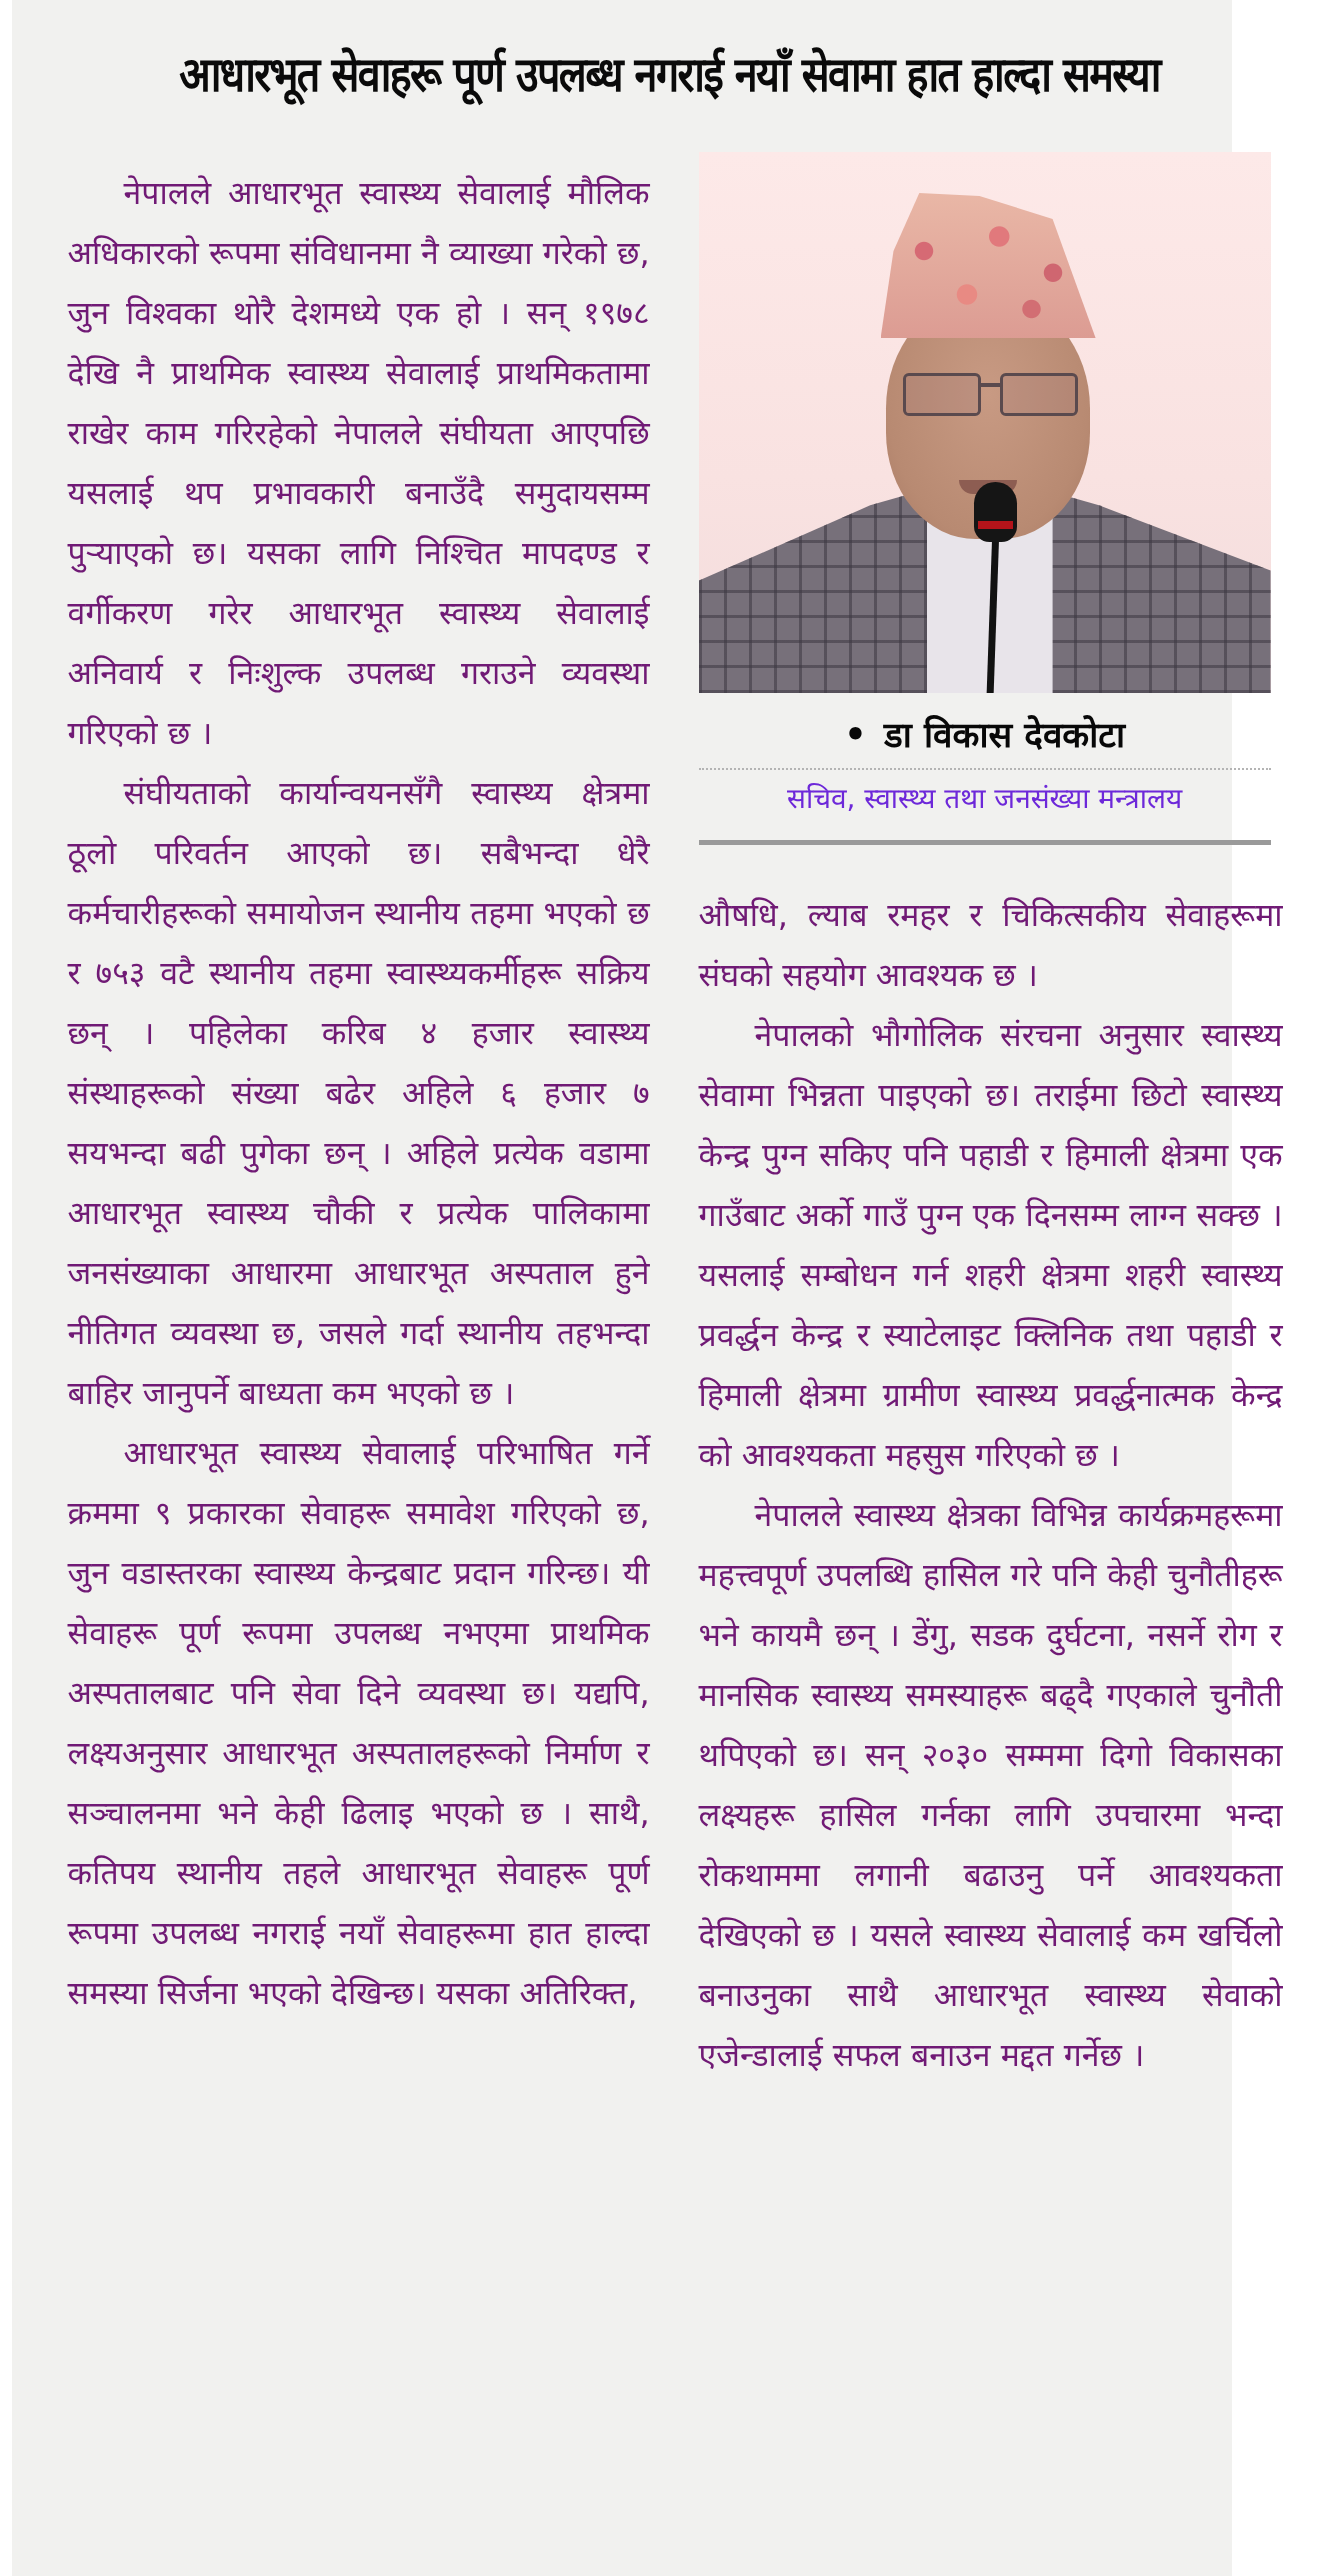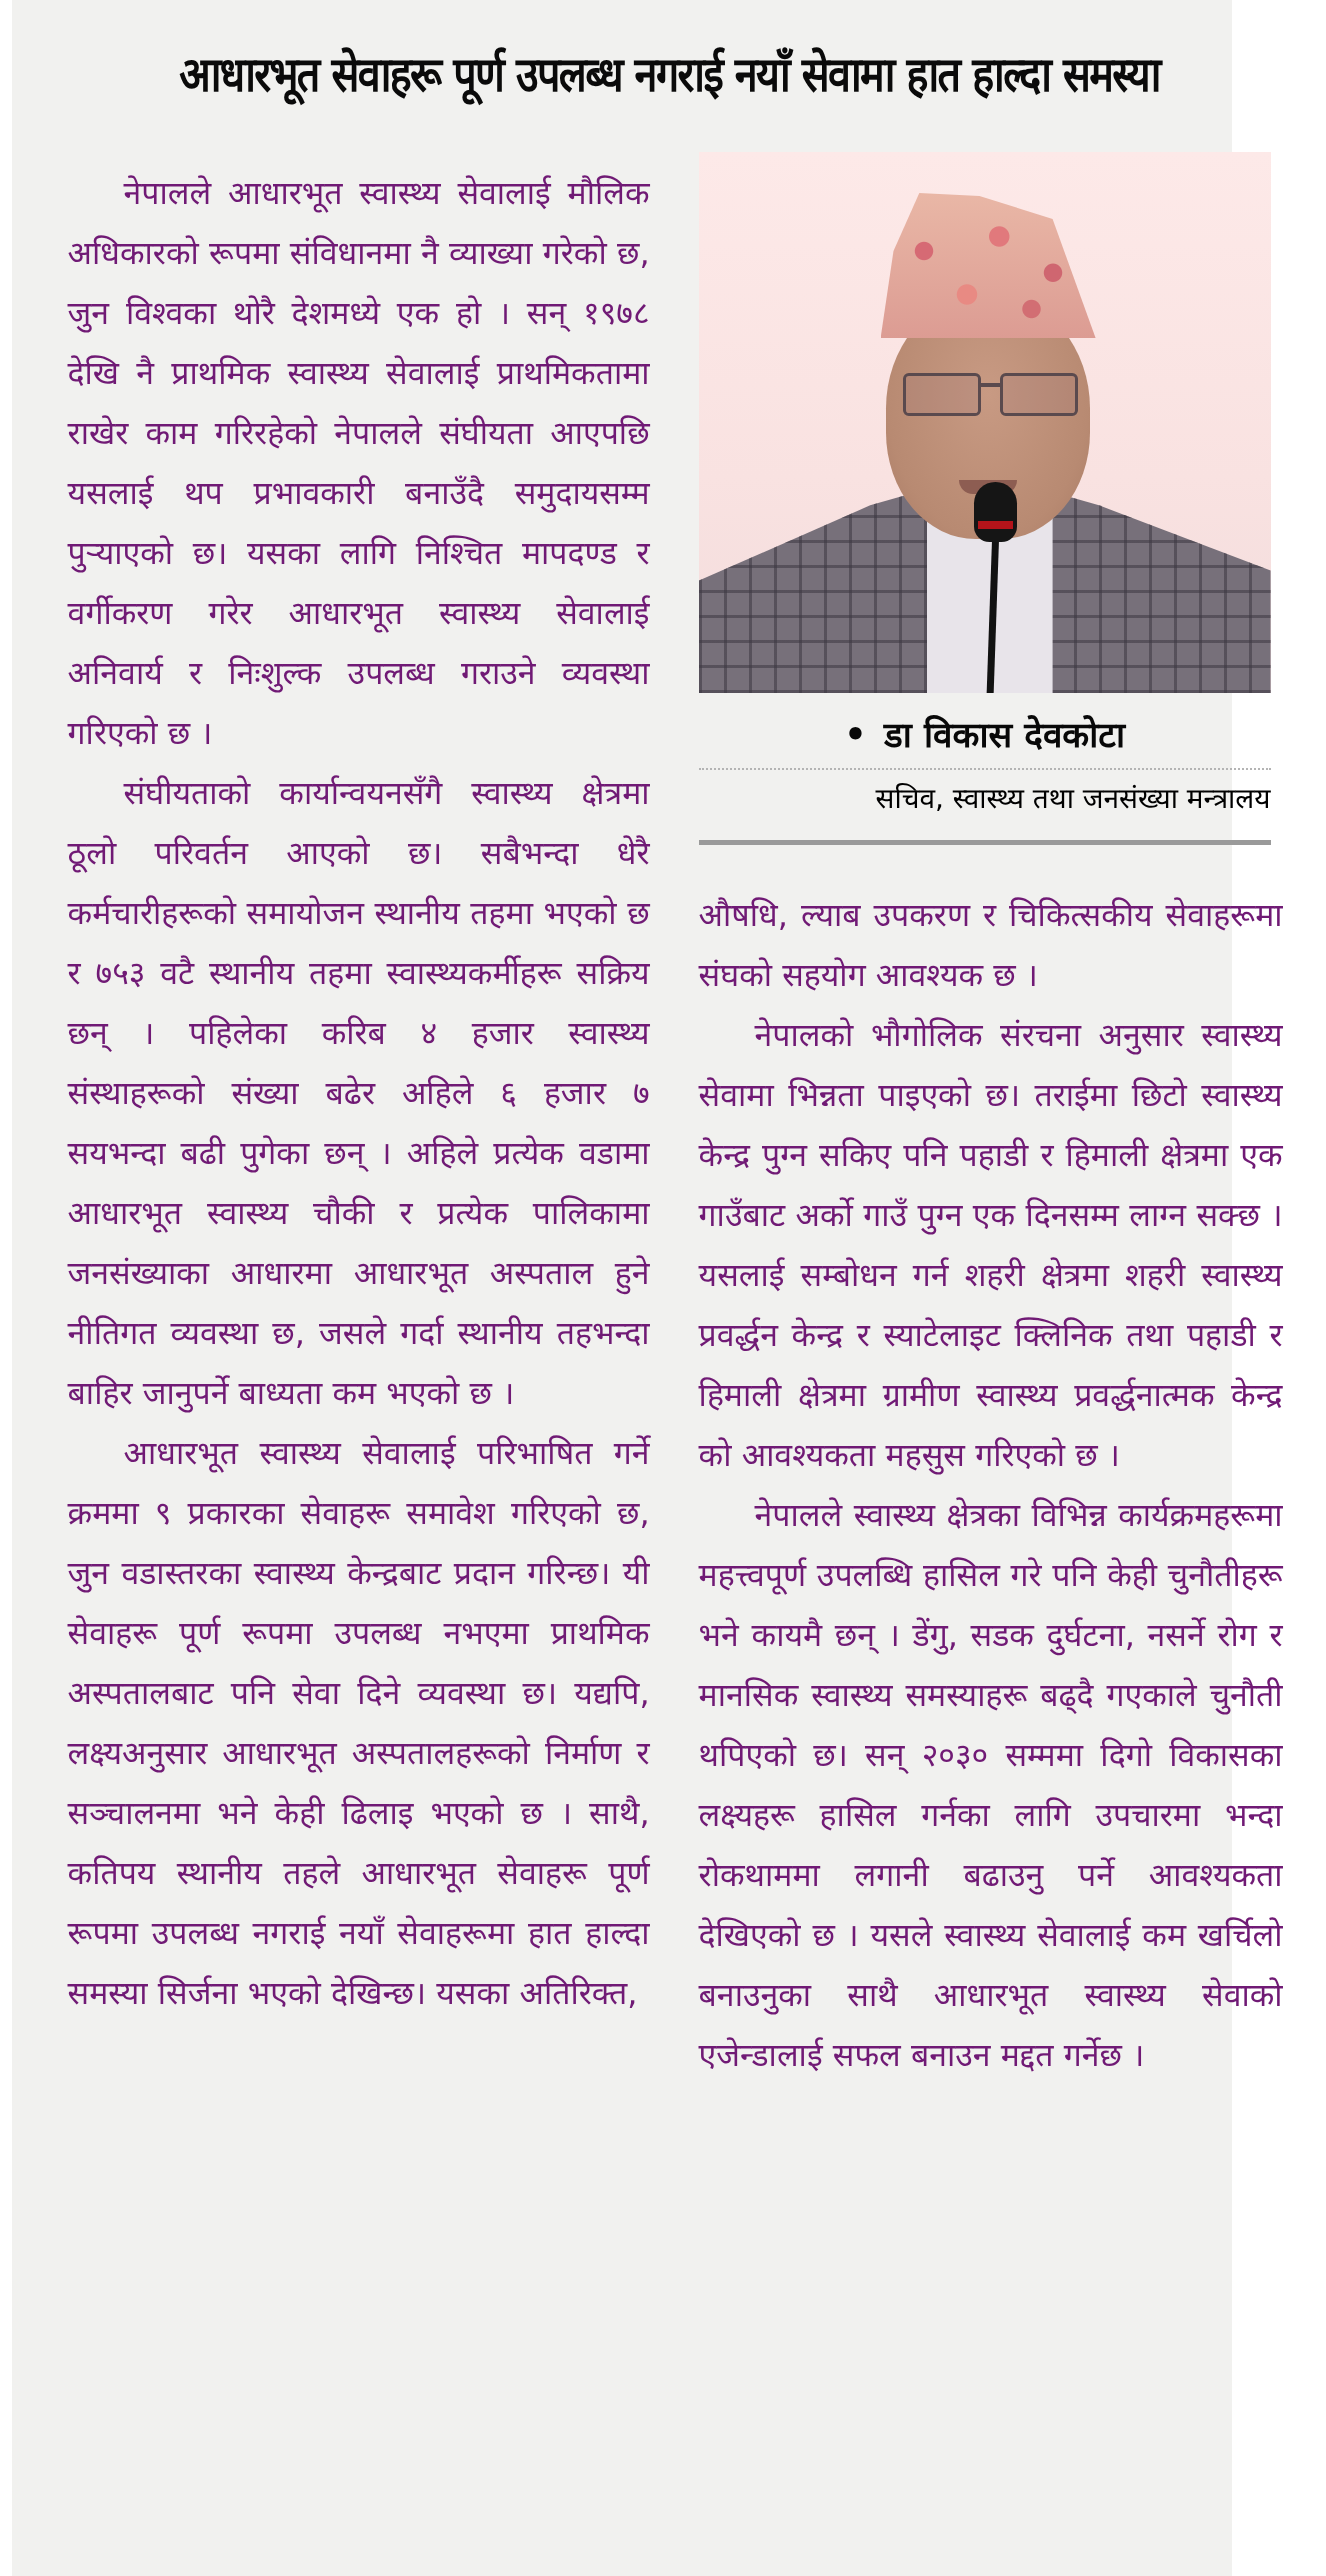--- a/index.html
+++ b/index.html
@@ -115,22 +115,22 @@
   .caption-name {
     margin-top: 17.5px;
     text-align: center;
     font-weight: bold; font-size: 35px; line-height: 48px; color: #080808;
   }
   .caption-name .bullet { display: inline-block; margin-right: 17.5px; }
   .caption-dots {
     margin-top: 9.7px; height: 0; border-top: 2.9px dotted #b4b4b4;
   }
   .caption-role {
-    margin-top: 5.8px; text-align: right;
-    font-size: 28px; line-height: 45px; color: #000000;
+    margin-top: 5.8px; text-align: center;
+    font-size: 28px; line-height: 45px; color: #6d28d9;
   }
   .caption-rule {
     margin-top: 19.4px; height: 4.8px; background: #9a9a9a;
   }
 </style>
 </head>
 <body>
 
 <div class="page">
 
@@ -162,19 +162,19 @@
     </div>
     <div class="caption-name">
       <span class="bullet">•</span><span>डा विकास देवकोटा</span>
     </div>
     <div class="caption-dots"></div>
     <div class="caption-role">सचिव, स्वास्थ्य तथा जनसंख्या मन्त्रालय</div>
     <div class="caption-rule"></div>
   </div>
 
   <div class="col col-right">
-    <p class="cont">औषधि, ल्याब उपकरण र चिकित्सकीय सेवाहरूमा संघको सहयोग आवश्यक छ ।</p>
+    <p class="cont">औषधि, ल्याब रमहर र चिकित्सकीय सेवाहरूमा संघको सहयोग आवश्यक छ ।</p>
     <p>नेपालको भौगोलिक संरचना अनुसार स्वास्थ्य सेवामा भिन्नता पाइएको छ। तराईमा छिटो स्वास्थ्य केन्द्र पुग्न सकिए पनि पहाडी र हिमाली क्षेत्रमा एक गाउँबाट अर्को गाउँ पुग्न एक दिनसम्म लाग्न सक्छ । यसलाई सम्बोधन गर्न शहरी क्षेत्रमा शहरी स्वास्थ्य प्रवर्द्धन केन्द्र र स्याटेलाइट क्लिनिक तथा पहाडी र हिमाली क्षेत्रमा ग्रामीण स्वास्थ्य प्रवर्द्धनात्मक केन्द्र को आवश्यकता महसुस गरिएको छ ।</p>
     <p>नेपालले स्वास्थ्य क्षेत्रका विभिन्न कार्यक्रमहरूमा महत्त्वपूर्ण उपलब्धि हासिल गरे पनि केही चुनौतीहरू भने कायमै छन् । डेंगु, सडक दुर्घटना, नसर्ने रोग र मानसिक स्वास्थ्य समस्याहरू बढ्दै गएकाले चुनौती थपिएको छ। सन् २०३० सम्ममा दिगो विकासका लक्ष्यहरू हासिल गर्नका लागि उपचारमा भन्दा रोकथाममा लगानी बढाउनु पर्ने आवश्यकता देखिएको छ । यसले स्वास्थ्य सेवालाई कम खर्चिलो बनाउनुका साथै आधारभूत स्वास्थ्य सेवाको एजेन्डालाई सफल बनाउन मद्दत गर्नेछ ।</p>
   </div>
 
 </div>
 
 
 </body></html>

